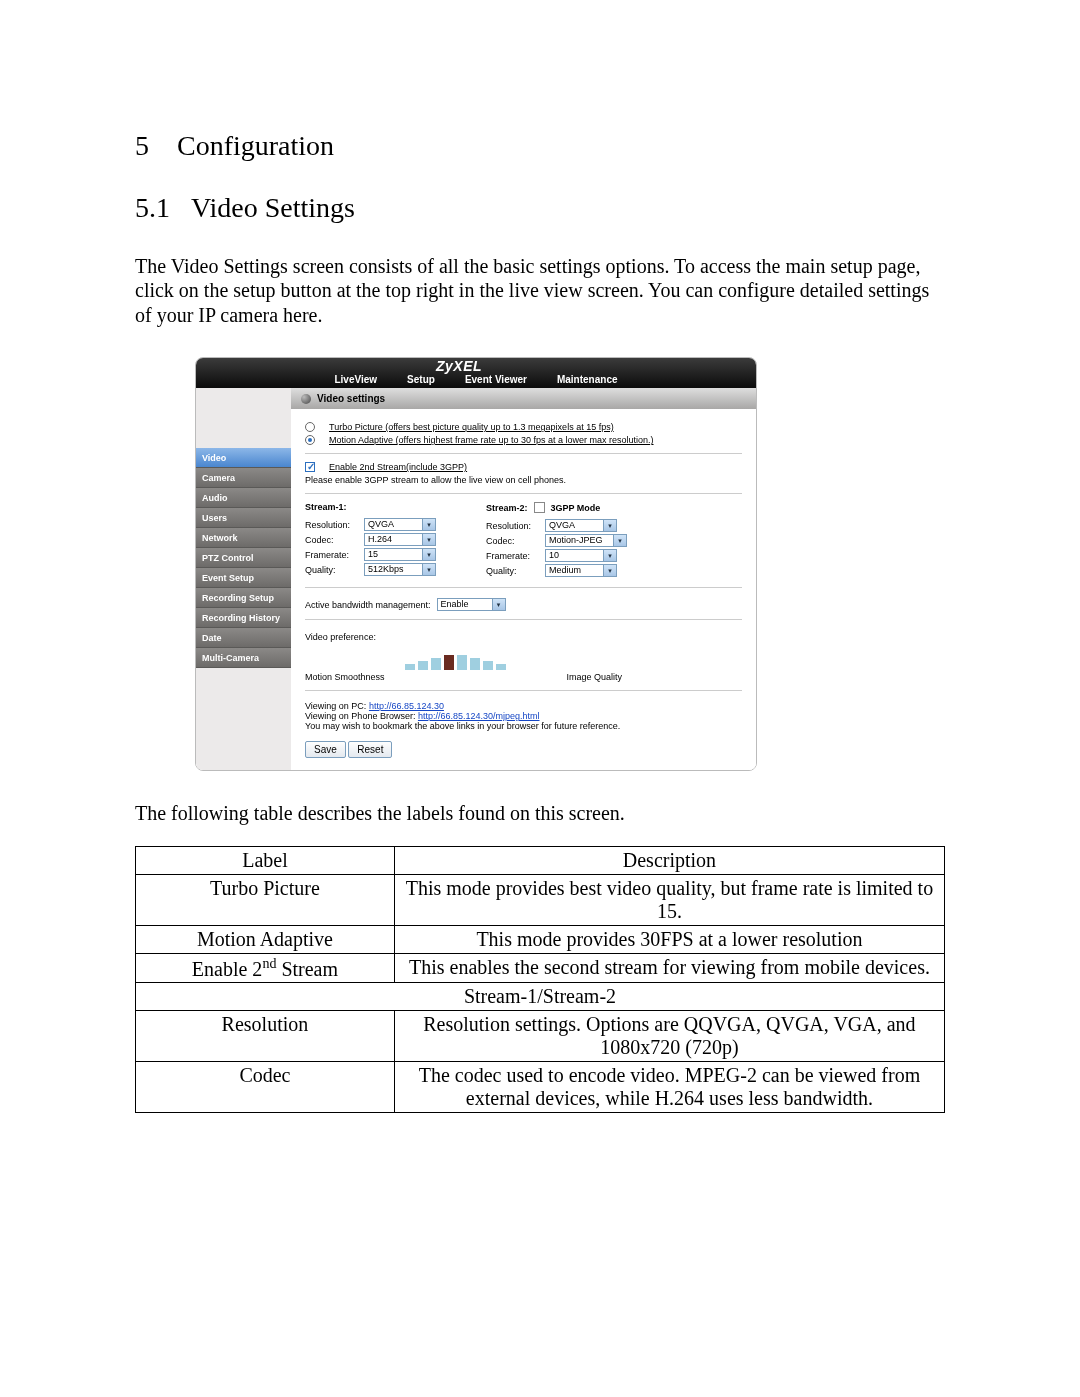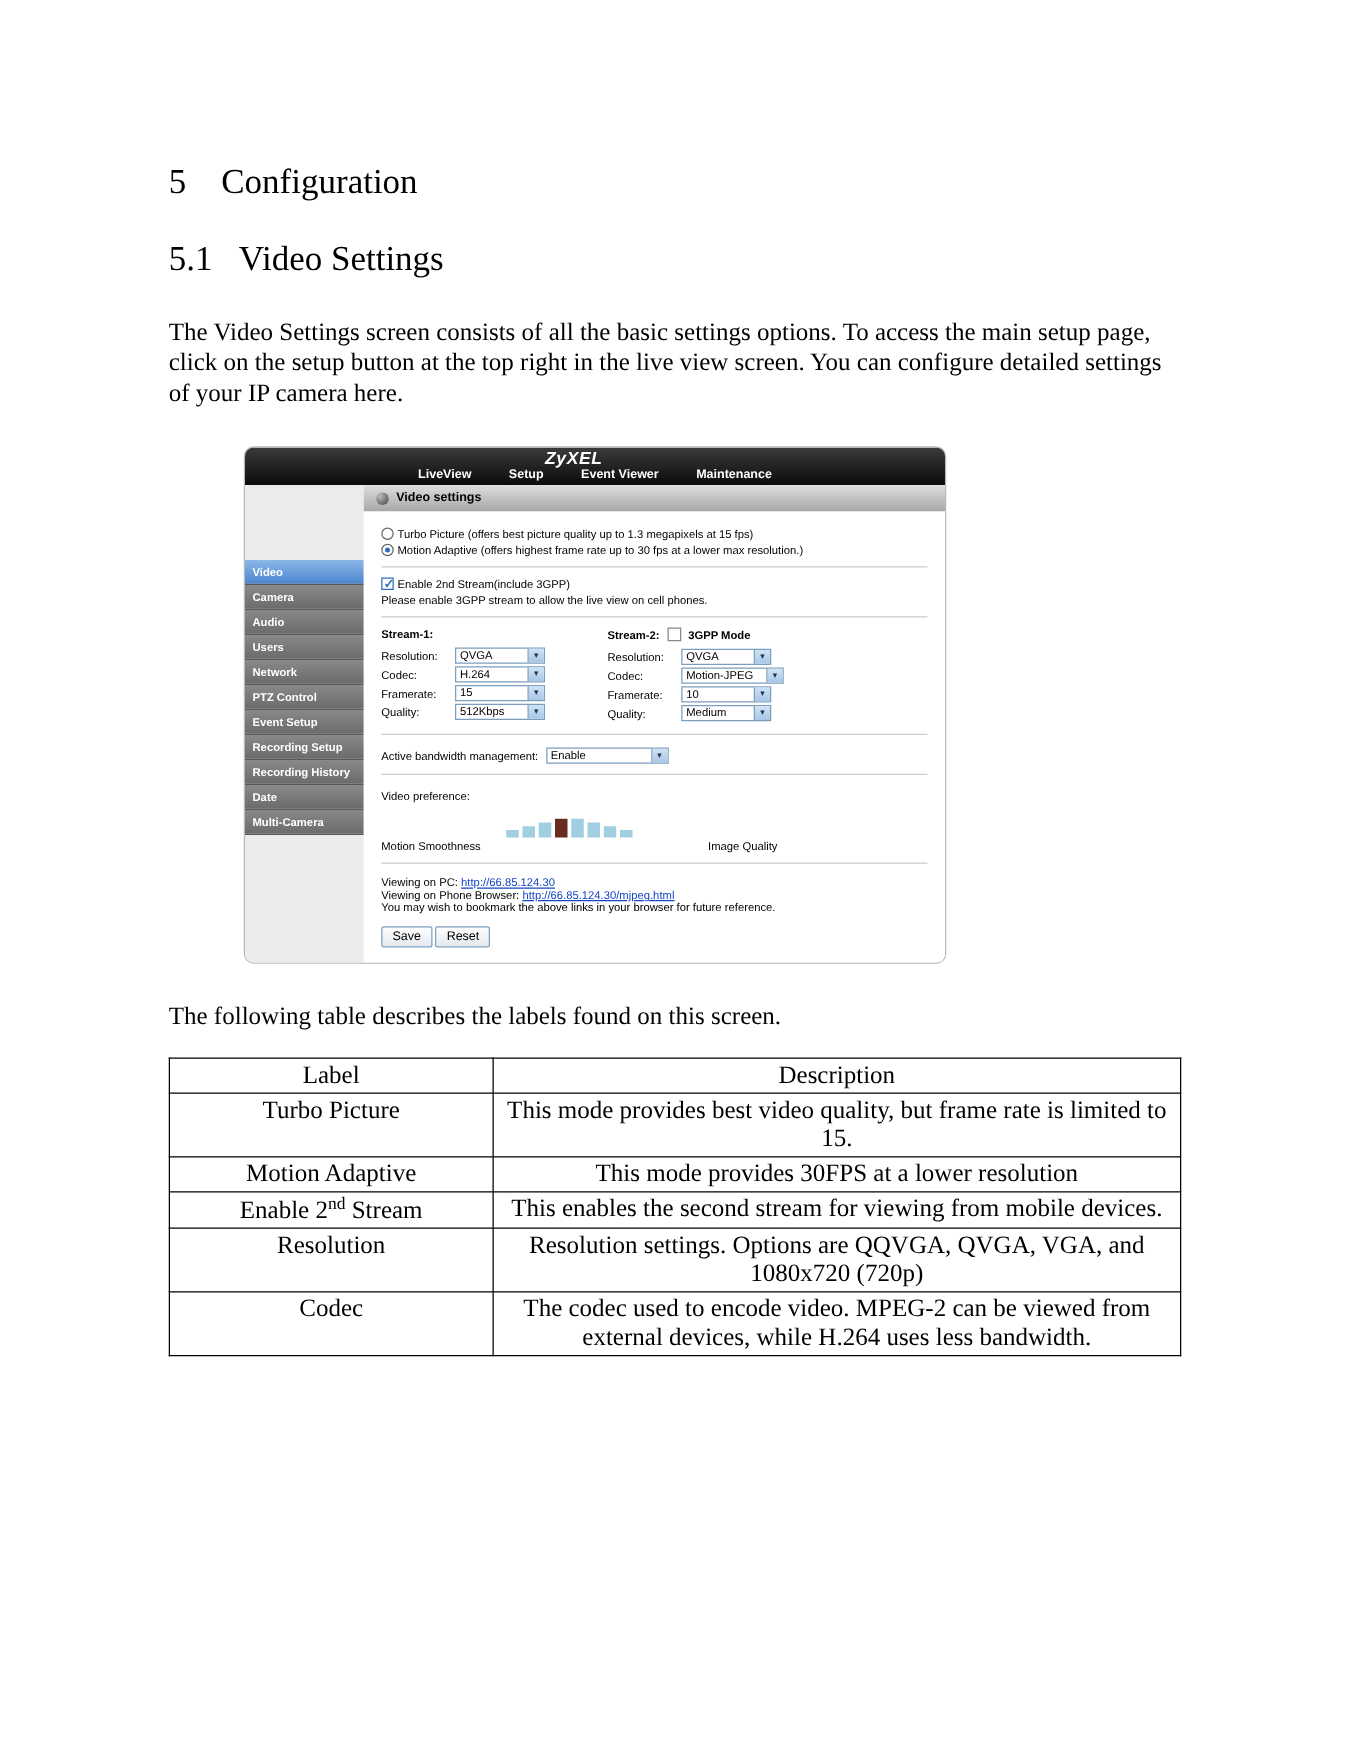--- a/index.html
+++ b/index.html
@@ -114,23 +114,24 @@
     width: 10px; height: 10px;
     border-radius: 50%;
     background: radial-gradient(circle at 30% 30%, #bbb, #444);
   }
   .panel-pad {
     padding: 10px 14px 12px 14px;
   }
   .radio-row, .check-row {
     display: flex;
     align-items: center;
-    gap: 3px;
+    gap: 14px;
     font-size: 9px;
     margin: 3px 0;
+    text-decoration: underline;
   }
   .radio, .chk {
     width: 10px; height: 10px;
     border: 1px solid #666;
     display: inline-block;
     box-sizing: border-box;
     position: relative;
     background: #fff;
   }
   .radio { border-radius: 50%; }
@@ -197,21 +198,21 @@
     color: #234;
     border-left: 1px solid #7b9ebd;
   }
   .bw-row {
     display: flex;
     align-items: center;
     gap: 6px;
     margin-top: 10px;
     font-size: 9px;
   }
-  .bw-row .sel { width: 98px; }
+  .bw-row .sel { width: 69px; }
   .pref-label {
     margin-top: 12px;
     font-size: 9px;
   }
   .bars {
     display: flex;
     align-items: flex-end;
     gap: 3px;
     height: 20px;
     margin: 8px 0 2px 100px;
@@ -460,20 +461,23 @@
         </tr>
         <tr>
           <td>Motion Adaptive</td>
           <td>This mode provides 30FPS at a lower resolution</td>
         </tr>
         <tr>
           <td>Enable 2<span class="sup">nd</span> Stream</td>
           <td>This enables the second stream for viewing from mobile devices.</td>
         </tr>
         <tr>
+          <td colspan="2">Stream-1/Stream-2</td>
+        </tr>
+        <tr>
           <td>Resolution</td>
           <td>Resolution settings. Options are QQVGA, QVGA, VGA, and 1080x720 (720p)</td>
         </tr>
         <tr>
           <td>Codec</td>
           <td>The codec used to encode video. MPEG-2 can be viewed from external devices, while H.264 uses less bandwidth.</td>
         </tr>
       </tbody>
   </table>
 

